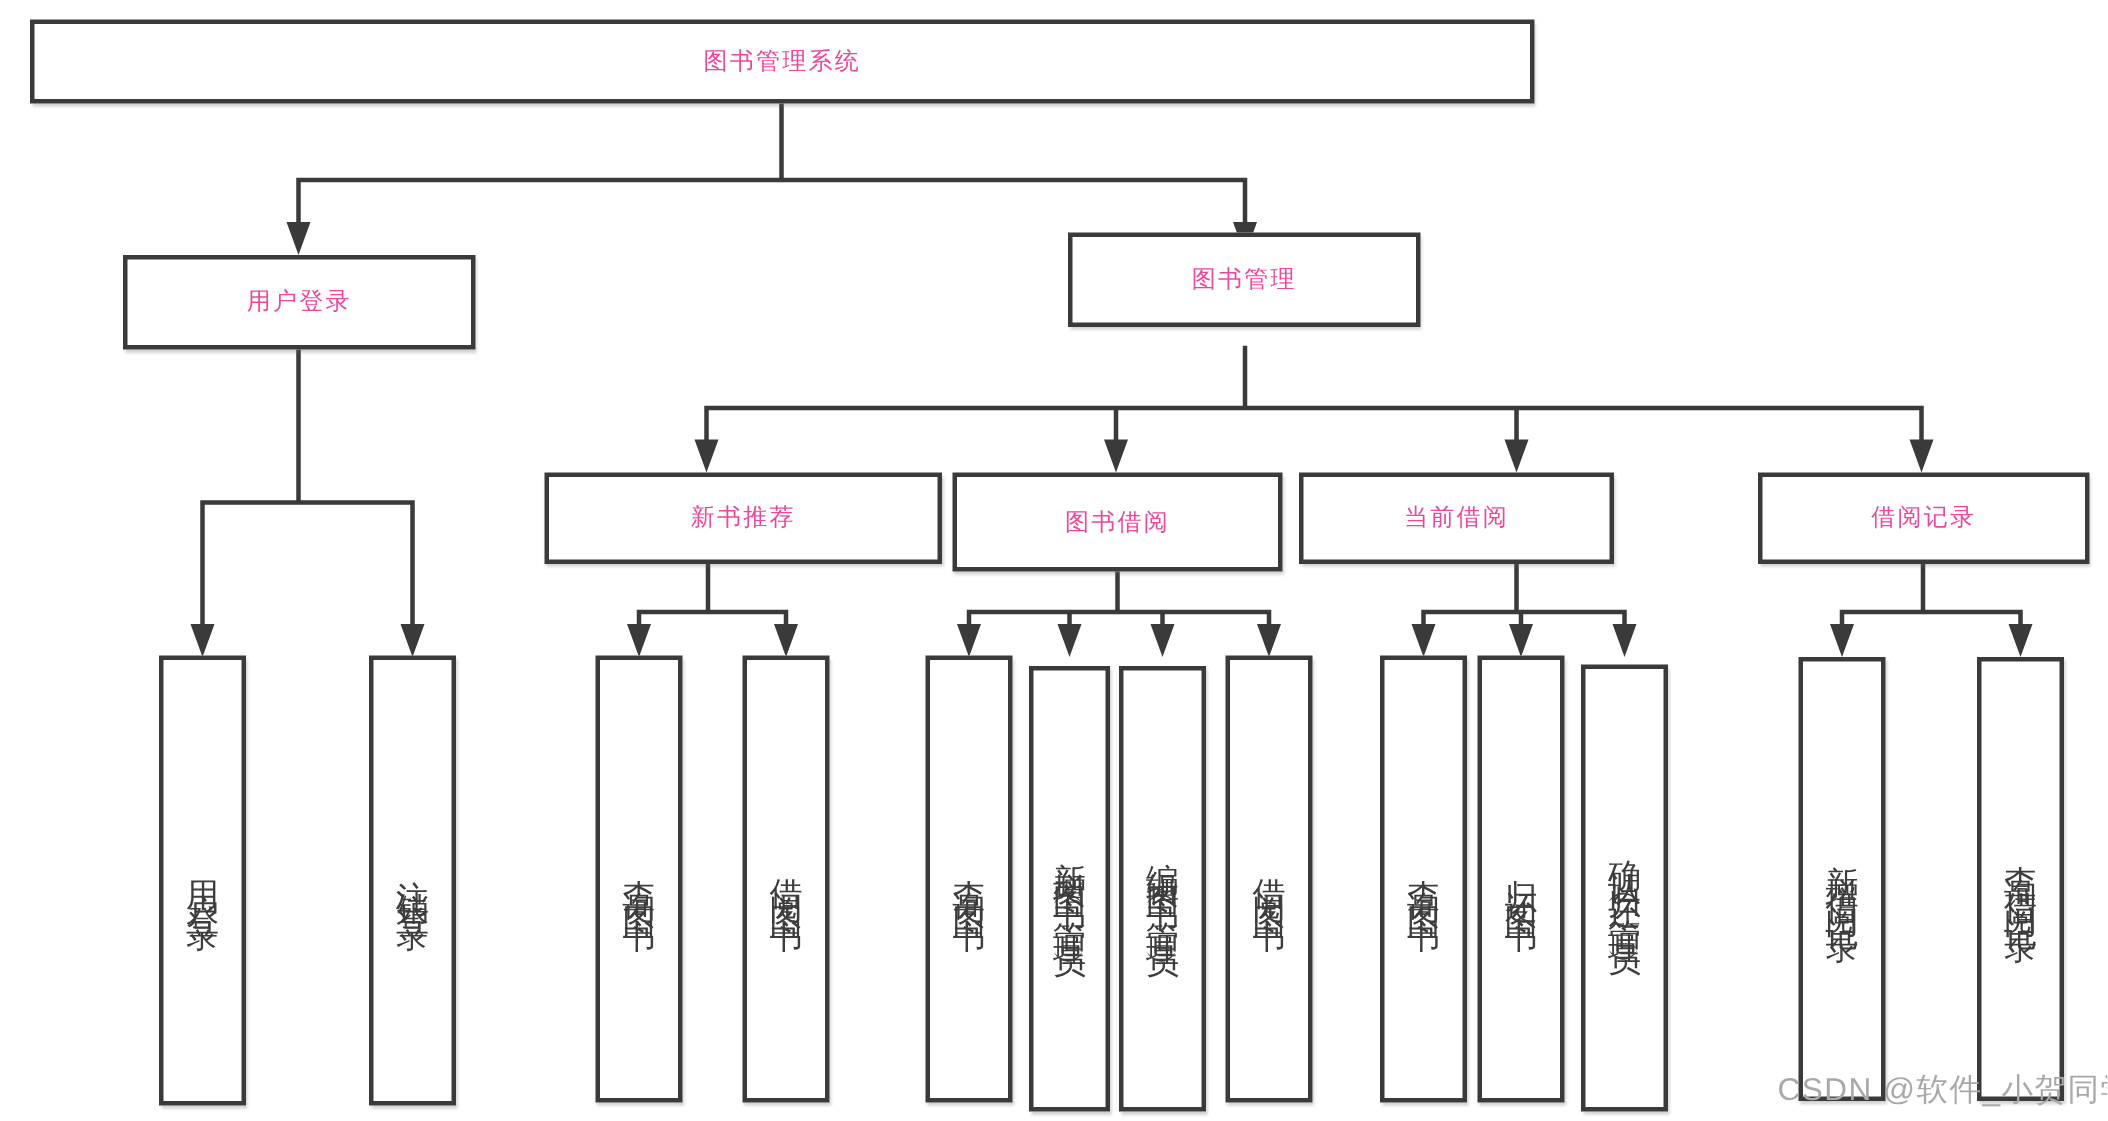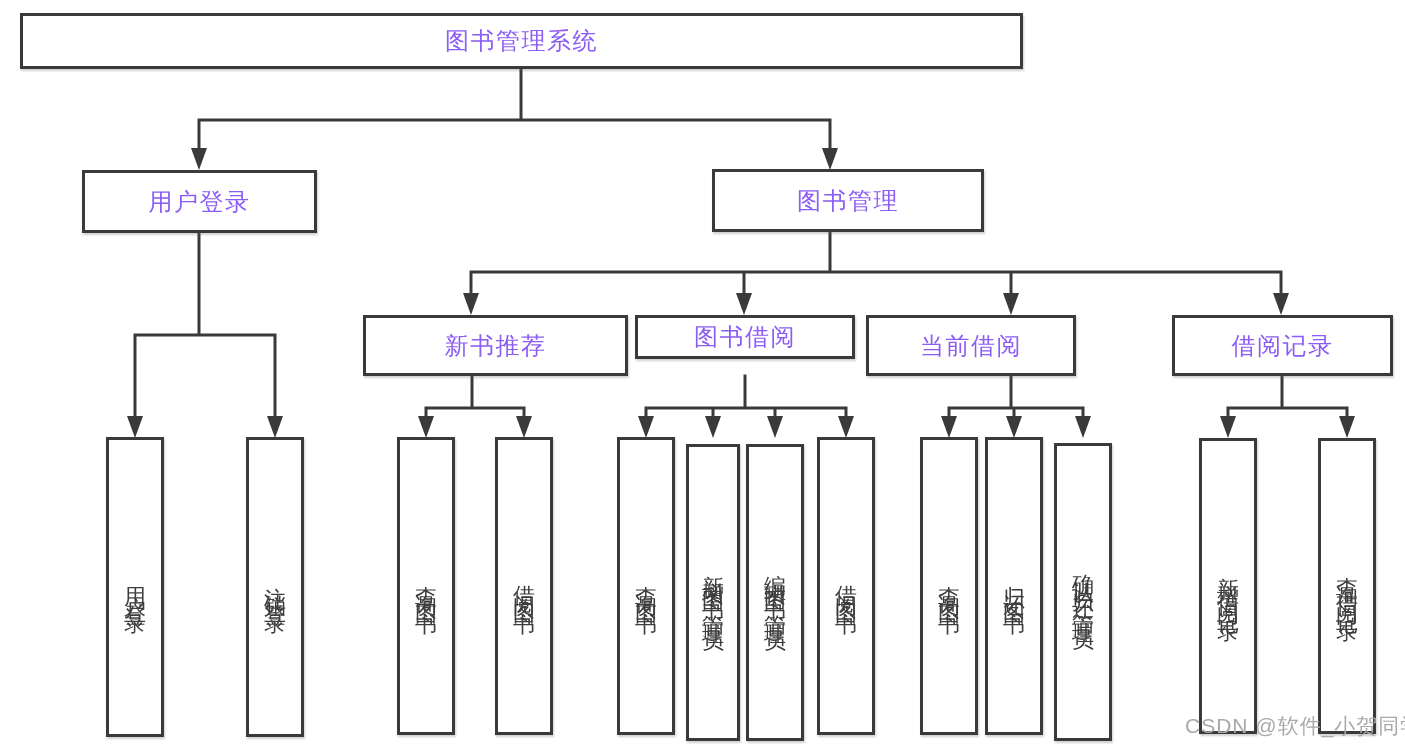--- a/index.html
+++ b/index.html
@@ -7,21 +7,21 @@
     position:relative;width:1405px;height:747px;background:#ffffff;overflow:hidden;
     font-family:"Liberation Sans", sans-serif;
   }
   .wires{position:absolute;left:0;top:0;z-index:1;}
   .box{
     position:absolute;z-index:2;background:#ffffff;border:3px solid #3a3a3a;
     display:flex;align-items:center;justify-content:center;
     box-shadow:1px 2px 2px rgba(100,100,100,0.30);
     box-sizing:border-box;
   }
-  .hlabel{font-size:24px;color:#8b5cf6;letter-spacing:1.5px;white-space:nowrap;}
+  .hlabel{font-size:16px;color:#ec4899;letter-spacing:1.5px;white-space:nowrap;}
   .vlabel{
     writing-mode:vertical-rl;text-orientation:mixed;
     font-size:22px;color:#3d3d3d;letter-spacing:9px;line-height:1;
   }
   .vlabel.long{letter-spacing:8px;}
   .watermark{
     position:absolute;z-index:5;left:1185px;top:712px;
     font-size:21px;color:#a9a9a9;letter-spacing:1px;white-space:nowrap;
   }
 </style>
@@ -82,28 +82,28 @@
     </g>
   </svg>
 
   <div class="box" style="left:20px;top:13px;width:1003px;height:56px">
     <span class="hlabel">图书管理系统</span>
   </div>
 
   <div class="box" style="left:82px;top:170px;width:235px;height:63px">
     <span class="hlabel">用户登录</span>
   </div>
-  <div class="box" style="left:712px;top:169px;width:272px;height:63px">
+  <div class="box" style="left:712px;top:155px;width:235px;height:63px">
     <span class="hlabel">图书管理</span>
   </div>
 
   <div class="box" style="left:363px;top:315px;width:265px;height:61px">
     <span class="hlabel">新书推荐</span>
   </div>
-  <div class="box" style="left:635px;top:315px;width:220px;height:44px">
+  <div class="box" style="left:635px;top:315px;width:220px;height:66px">
     <span class="hlabel">图书借阅</span>
   </div>
   <div class="box" style="left:866px;top:315px;width:210px;height:61px">
     <span class="hlabel">当前借阅</span>
   </div>
   <div class="box" style="left:1172px;top:315px;width:221px;height:61px">
     <span class="hlabel">借阅记录</span>
   </div>
 
   <div class="box" style="left:106px;top:437px;width:58px;height:300px">

